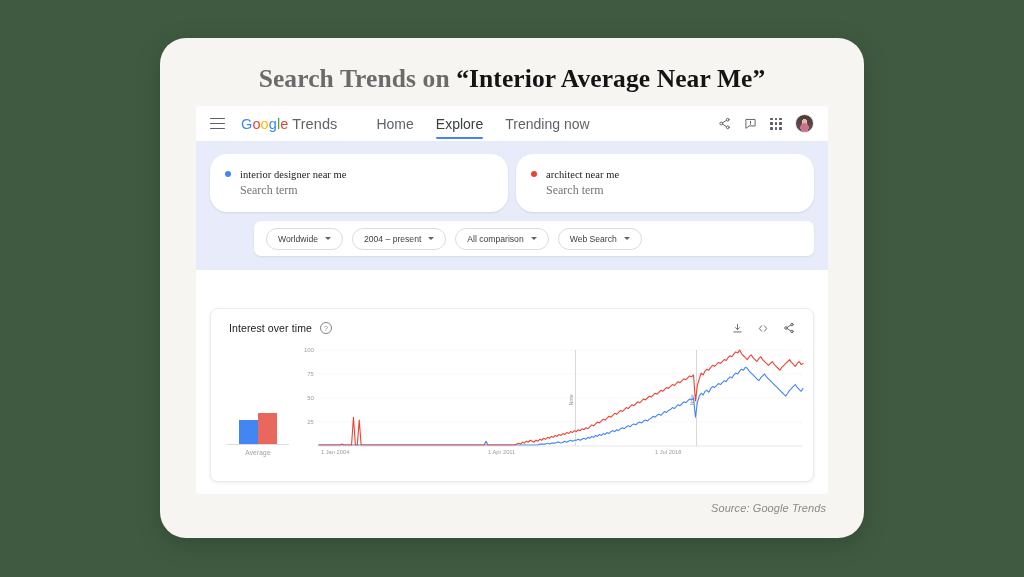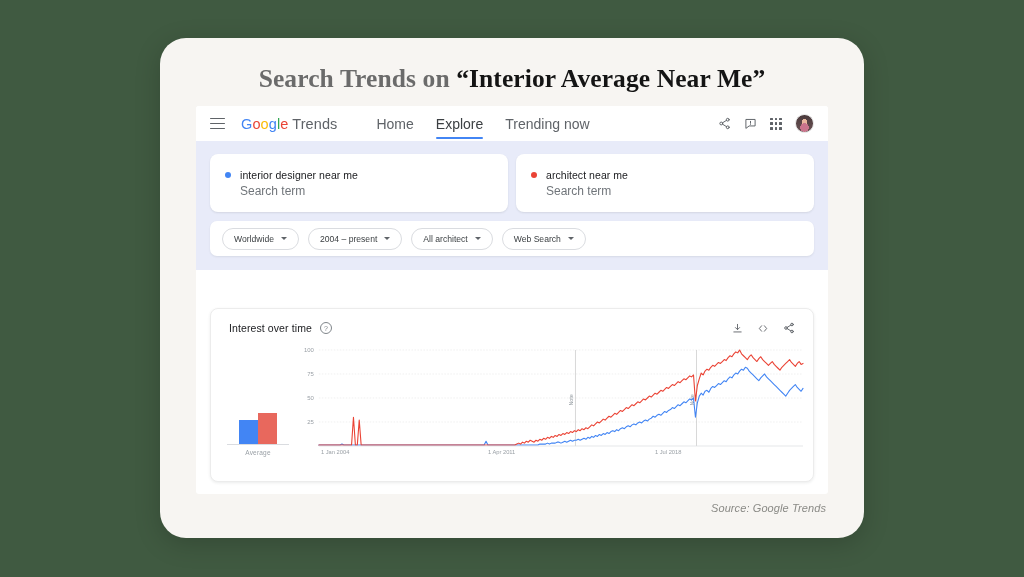--- a/index.html
+++ b/index.html
@@ -130,28 +130,29 @@
 
   
   .band {
     background: #e8ebf9;
     padding: 13px 14px 14px 14px;
   }
   .terms { display:flex; gap:8px; }
   .term-card {
     flex: 1;
     background:#fff;
-    border-radius:8px;
+    border-radius:17px;
     height: 58px;
     padding: 0 15px;
     display:flex;
     flex-direction:column;
     justify-content:center;
     box-shadow: 0 1px 2px rgba(60,64,67,.12);
     cursor:pointer;
+    font-family:Liberation Serif, serif;
   }
   .term-top { display:flex; align-items:center; gap:9px; }
   .dot { width:6px;height:6px;border-radius:50%; flex:none; }
   .term-label { font-size:10.5px; color:#202124; letter-spacing:.05px; }
   .term-sub { font-size:12px; color:#70757a; margin-top:3px; margin-left:15px; }
 
   .add-card {
     flex: 1;
     background:#dee3f7;
     border-radius:7px;
@@ -172,20 +173,21 @@
   .filters {
     background:#fff;
     border-radius:7px;
     margin-top:9px;
     height:35px;
     display:flex;
     align-items:center;
     padding: 0 12px;
     gap: 9px;
     box-shadow: 0 1px 2px rgba(60,64,67,.10);
+    margin-left: 44px;
   }
   .chip {
     border:1px solid #dadce0;
     border-radius:13px;
     height:20px;
     display:flex;
     align-items:center;
     gap:7px;
     padding: 0 11px;
     font-size:8.6px;
@@ -353,21 +355,21 @@
         <div class="filters">
           <div class="chip">
             <span>Worldwide</span>
             <span class="caret"></span>
           </div>
           <div class="chip">
             <span>2004 – present</span>
             <span class="caret"></span>
           </div>
           <div class="chip">
-            <span>All architect</span>
+            <span>All comparison</span>
             <span class="caret"></span>
           </div>
           <div class="chip">
             <span>Web Search</span>
             <span class="caret"></span>
           </div>
         </div>
       </div>
 
       <div class="chart-card">

